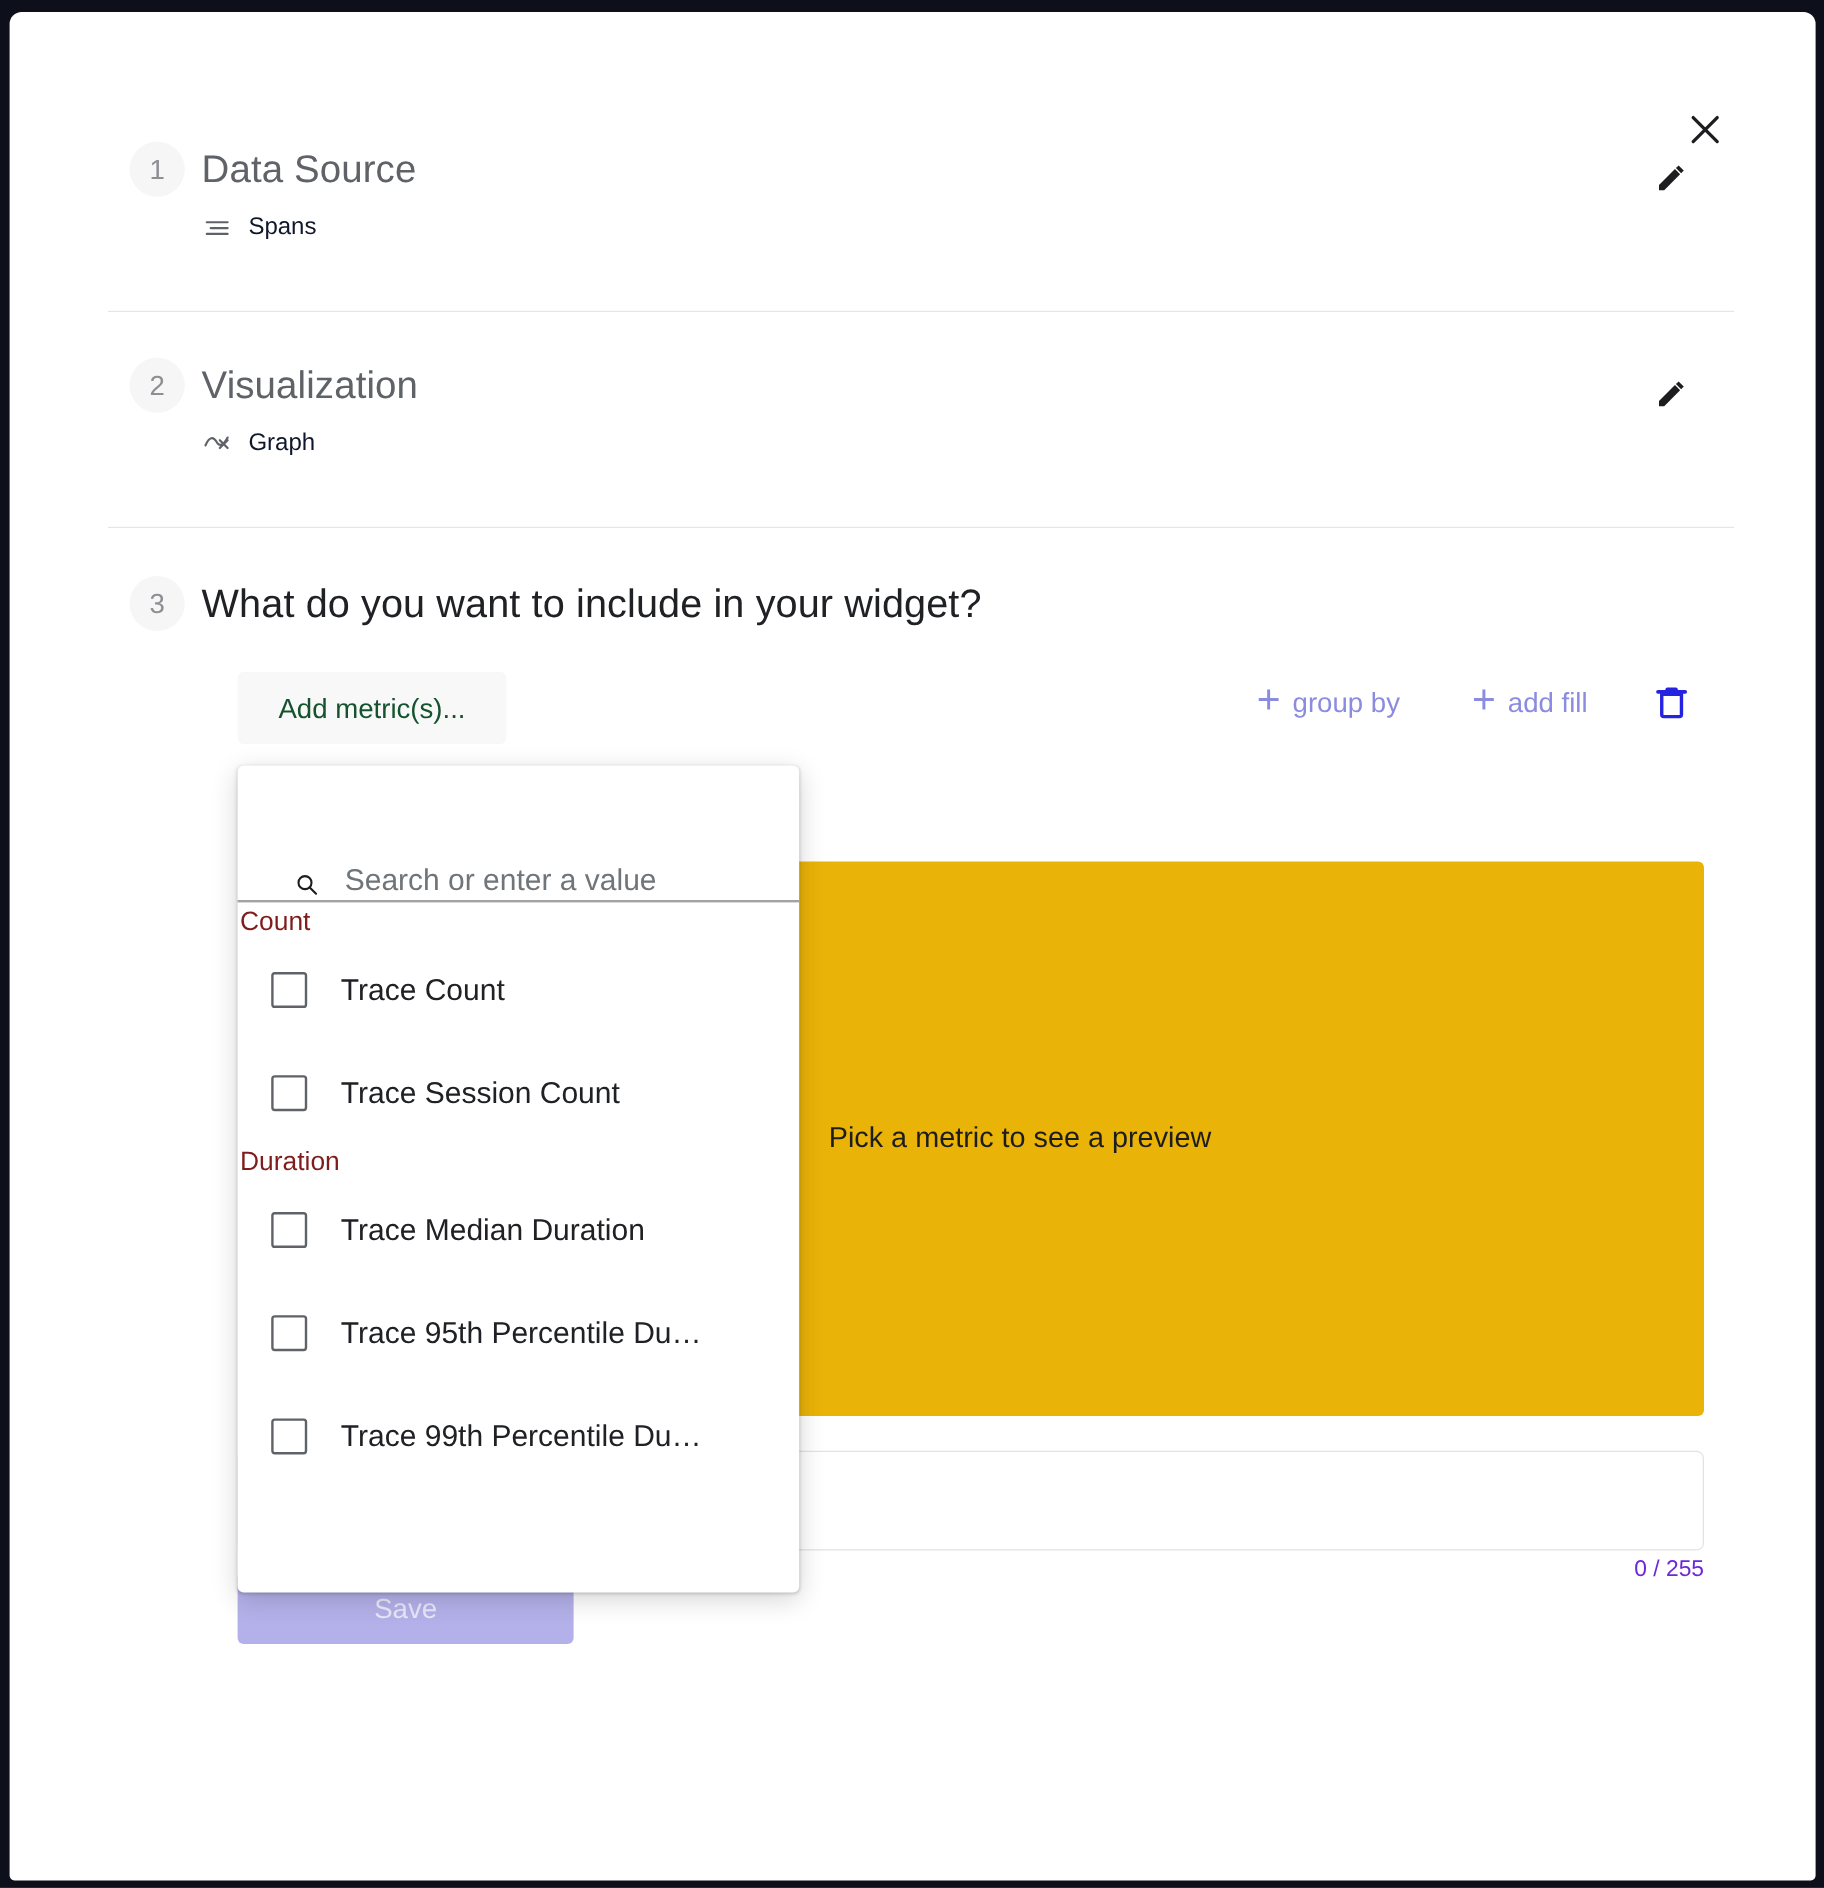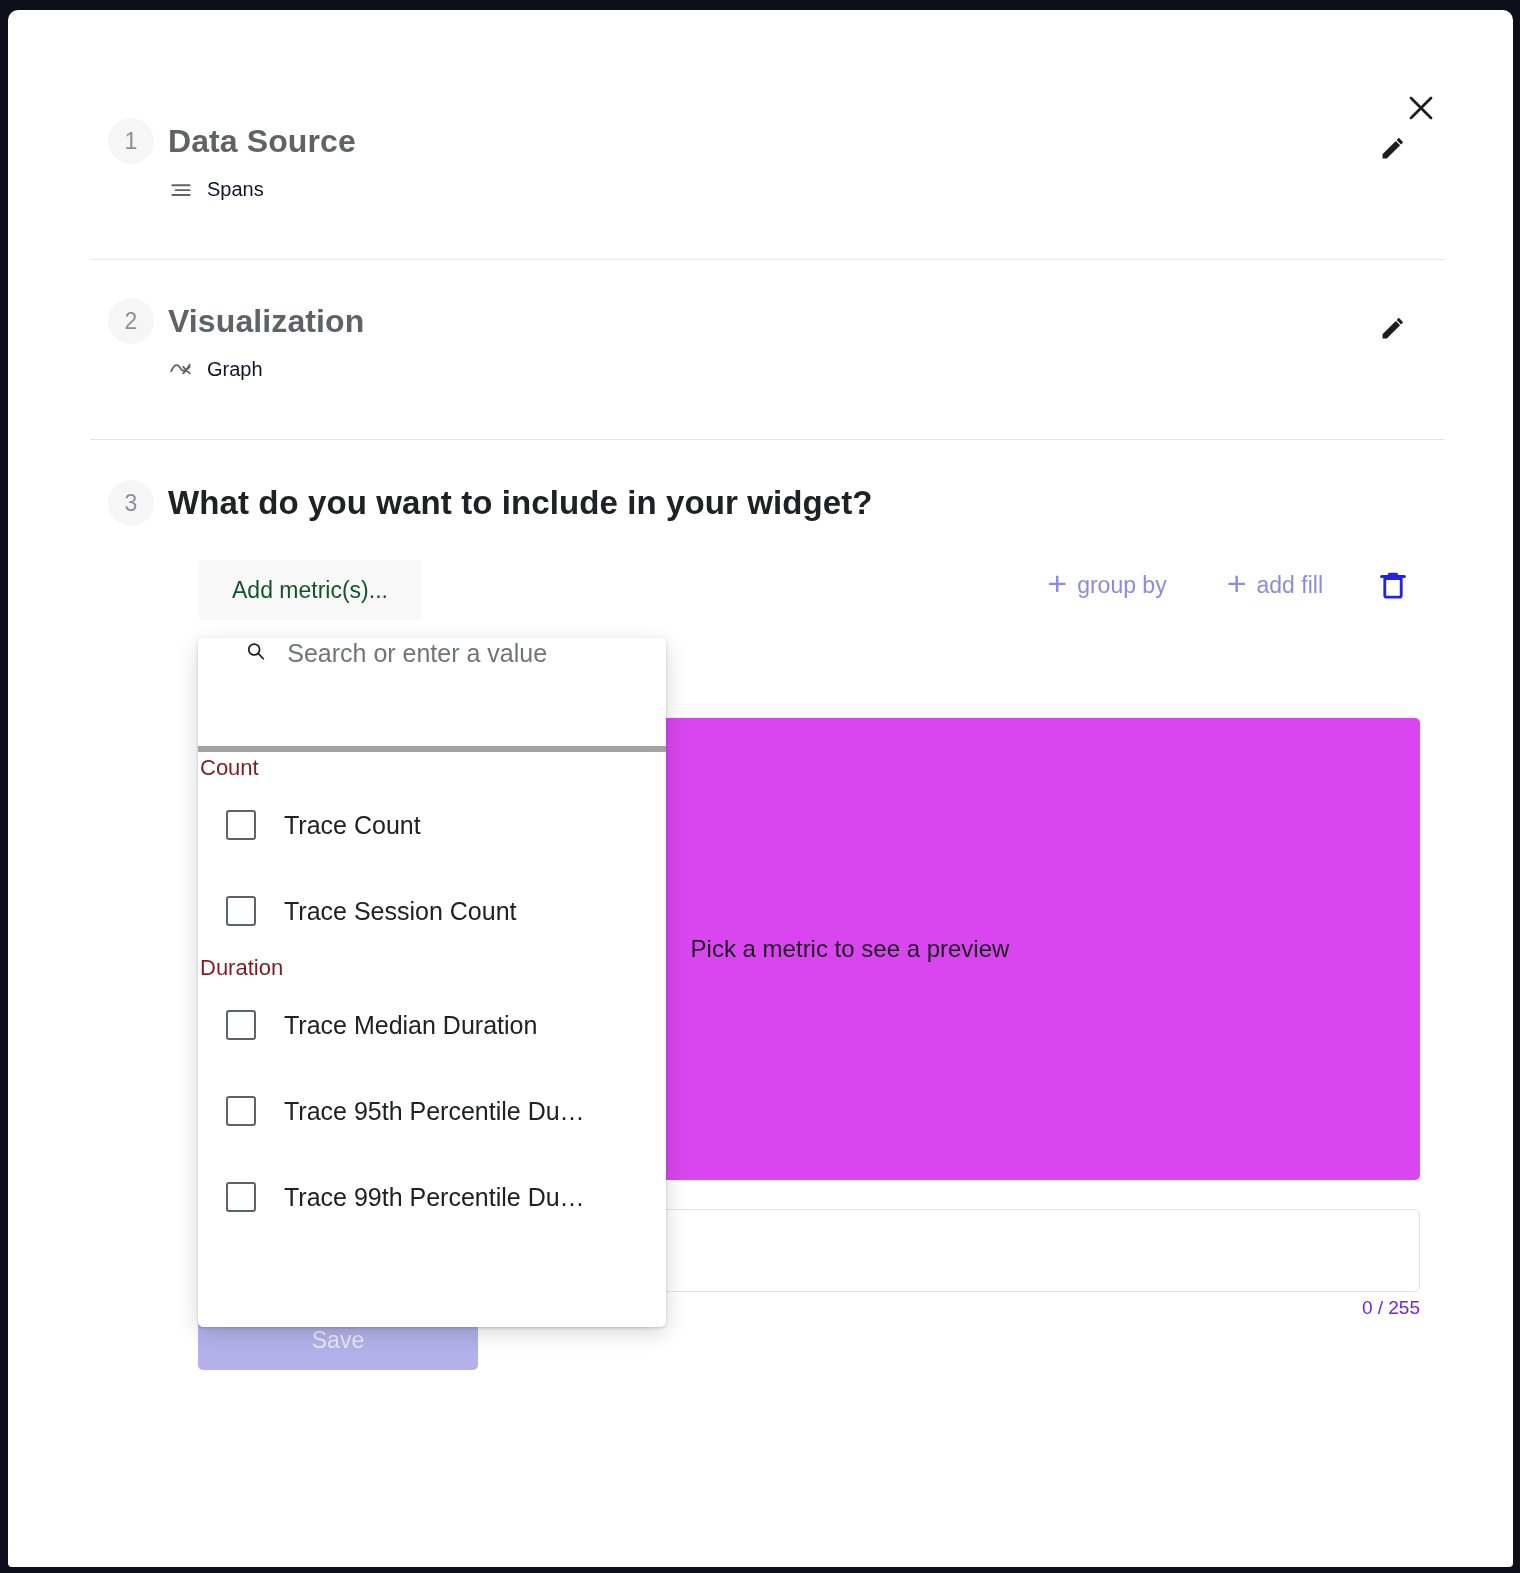--- a/index.html
+++ b/index.html
@@ -57,21 +57,21 @@
     border-radius: 50%;
     background: #f6f6f7;
     color: #8e8e93;
     display: flex; align-items: center; justify-content: center;
     font-size: 23px;
     flex: none;
   }
   .step-title {
     font-size: 32px;
     color: #5f6368;
-    font-weight: 700;
+    font-weight: 400;
     letter-spacing: .1px;
   }
   .step-title.big {
     color: #202124;
     font-size: 33px;
   }
   .step-sub {
     display: flex;
     align-items: center;
     gap: 13px;
@@ -132,21 +132,21 @@
     display: flex; align-items: center; justify-content: center;
     width: 44px; height: 44px;
     cursor: pointer;
   }
 
   
   .preview {
     position: absolute;
     left: 272px; top: 708px;
     width: 1140px; height: 462px;
-    background: #d946ef;
+    background: #eab308;
     border-radius: 5px;
     display: flex;
     align-items: center;
     justify-content: center;
   }
   .preview-text {
     font-size: 24px;
     color: #1d1d1f;
   }
 
@@ -197,24 +197,24 @@
     left: 190px; top: 628px;
     width: 468px; height: 689px;
     background: #ffffff;
     border-radius: 5px;
     box-shadow: 0 1px 3px rgba(0,0,0,.18), 0 6px 22px rgba(0,0,0,.16);
     overflow: visible;
   }
   .dd-search {
     height: 114px;
     display: flex;
-    align-items: flex-start;
+    align-items: flex-end;
     gap: 18px;
     padding: 0 30px 0 46px;
-    border-bottom: 6px solid #a3a3a3;
+    border-bottom: 2px solid #a3a3a3;
   }
   .dd-search-input {
     border: none; outline: none;
     font-family: "Liberation Sans", sans-serif;
     font-size: 25px;
     color: #202124;
     width: 100%;
     background: transparent;
   }
   .dd-search-input::placeholder { color: #70757a; }

